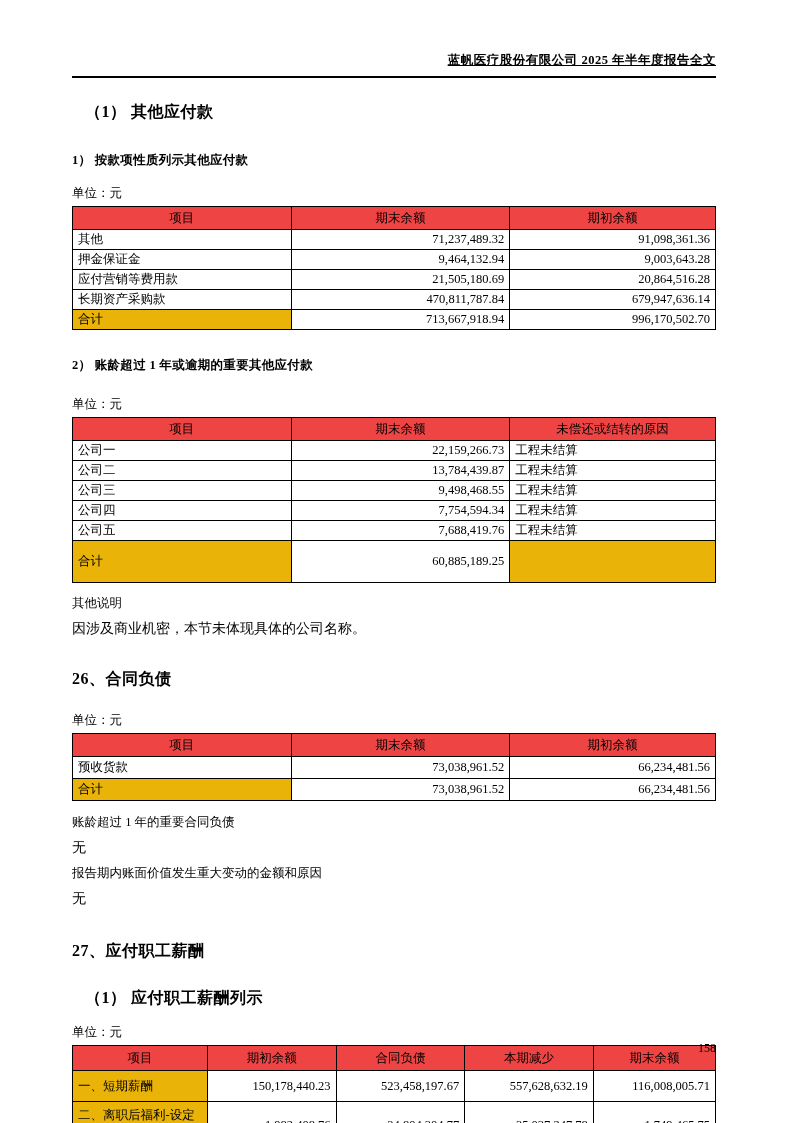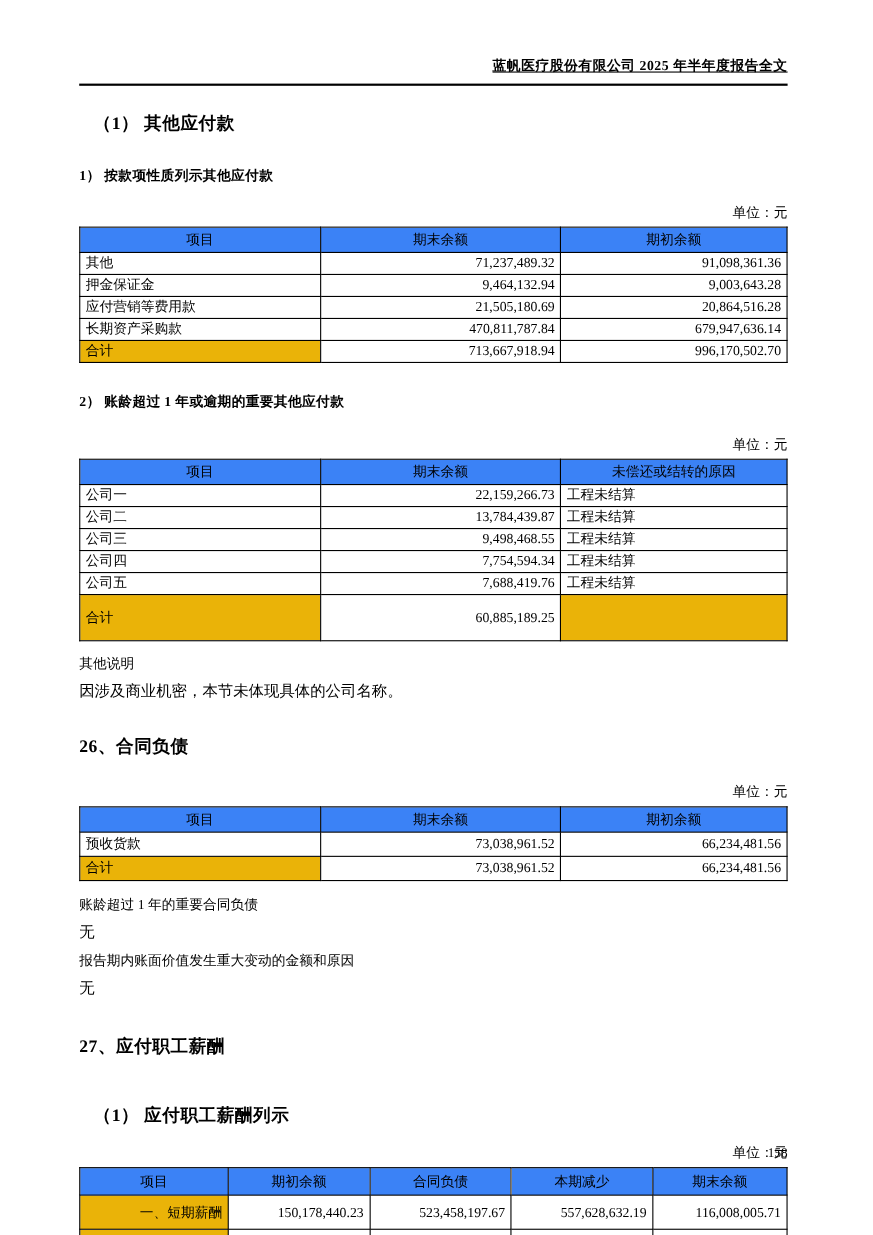--- a/index.html
+++ b/index.html
@@ -35,39 +35,39 @@
     letter-spacing: 0.5px;
   }
   .h2 {
     font-size: 12.5px;
     font-weight: bold;
     letter-spacing: 0.3px;
   }
   .indent1 { padding-left: 13px; }
 
   .unit-label {
-    text-align: right;
+    text-align: left;
     font-size: 12.5px;
     margin-bottom: 4px;
   }
 
   table {
     width: 100%;
     border-collapse: collapse;
     table-layout: fixed;
     font-size: 12.5px;
   }
   th, td {
     border: 1px solid #000;
     padding: 1px 5px;
     vertical-align: middle;
     overflow: hidden;
   }
   th {
-    background: #3b82f6;
+    background: #ef4444;
     font-weight: normal;
     text-align: center;
     height: 23px;
   }
   td { height: 19px; }
   td.num { text-align: right; }
   td.shaded { background: #eab308; }
 
   .t3 col.c1 { width: 34%; }
   .t3 col.c2 { width: 34%; }
@@ -75,39 +75,39 @@
 
   .t5 col.k1 { width: 21%; }
   .t5 col.k2 { width: 20%; }
   .t5 col.k3 { width: 20%; }
   .t5 col.k4 { width: 20%; }
   .t5 col.k5 { width: 19%; }
 
   .tall-total td { height: 42px; }
   .t26 td { height: 22px; }
   .t27 th { height: 25px; }
-  .t27 td { height: 31px; text-align: right; }
+  .t27 td { height: 31px; }
   .t27 td.wrap { height: 47px; line-height: 1.55; }
 
   .note-sm { font-size: 12.5px; }
   .note-lg { font-size: 14px; }
 
   .mt-title1 { margin-top: 24px; }
   .mt-sub1   { margin-top: 29px; }
   .mt-unit1  { margin-top: 16px; }
   .mt-sub2   { margin-top: 27px; }
   .mt-unit2  { margin-top: 22px; }
   .mt-note   { margin-top: 12px; }
   .mt-notelg { margin-top: 8px; }
   .mt-s26    { margin-top: 31px; }
   .mt-unit3  { margin-top: 22px; }
   .mt-cnote1 { margin-top: 13px; }
   .mt-wu     { margin-top: 8px; }
   .mt-s27    { margin-top: 33px; }
-  .mt-s27sub { margin-top: 42px; }
+  .mt-s27sub { margin-top: 26px; }
   .mt-unit4  { margin-top: 15px; }
 
   .page-number {
     position: absolute;
     right: 78px;
     top: 1041px;
     font-size: 12px;
   }
 </style>
 </head>

